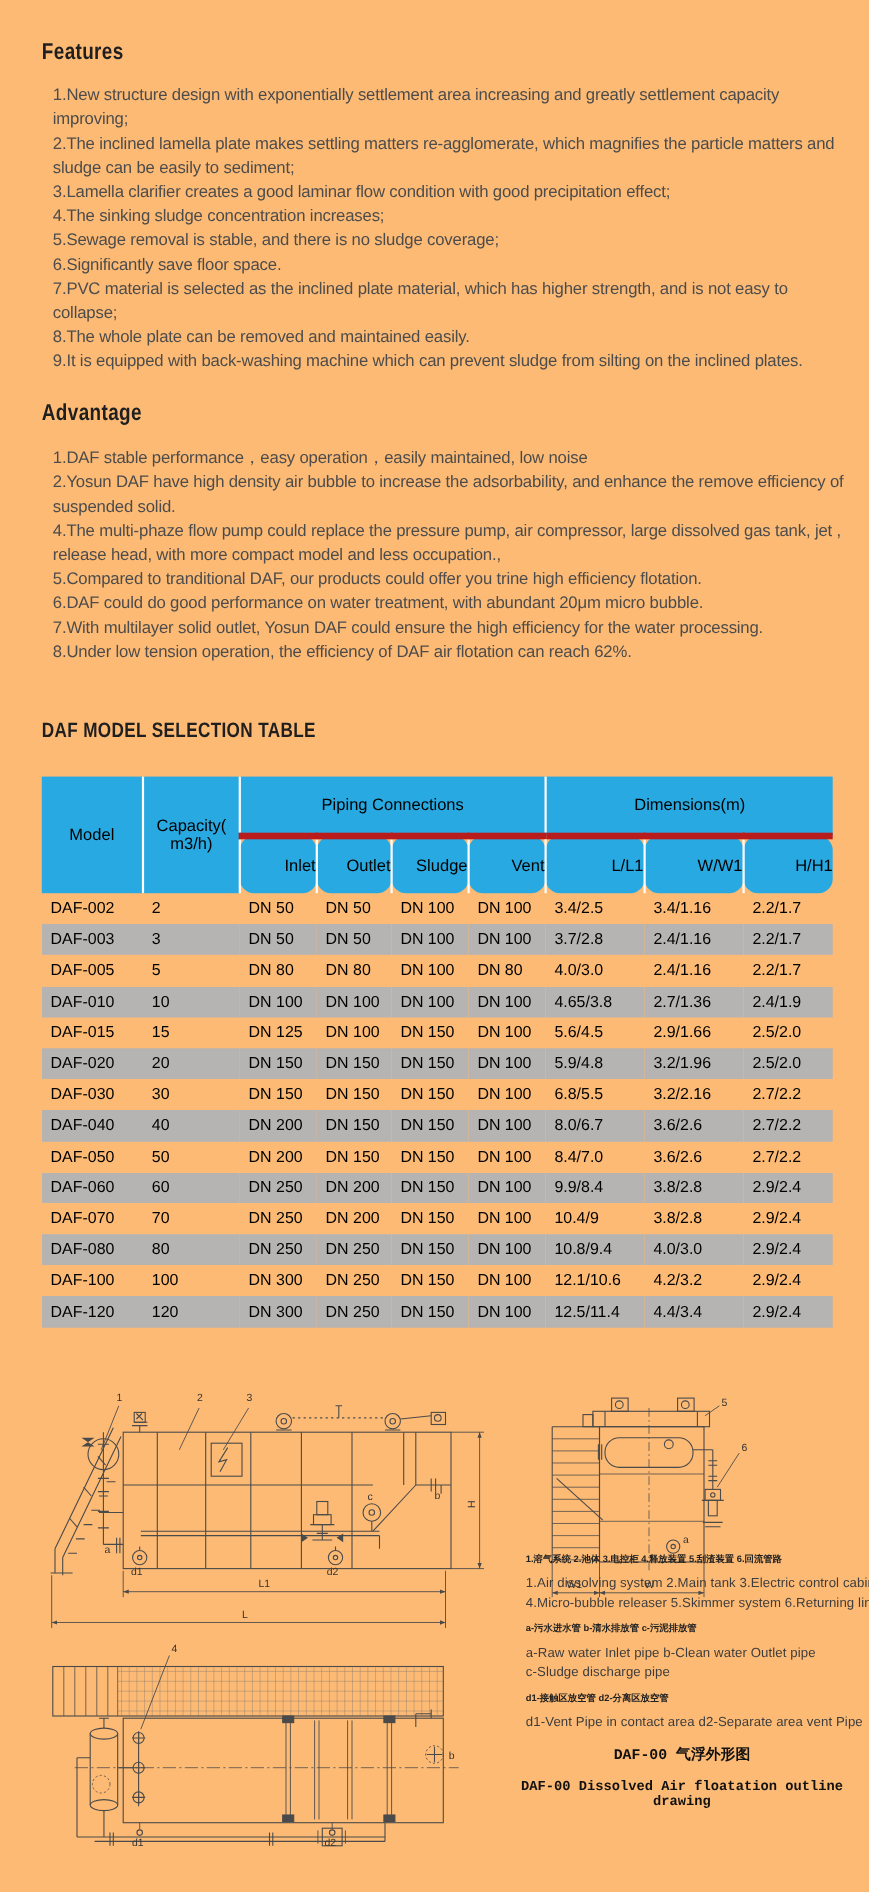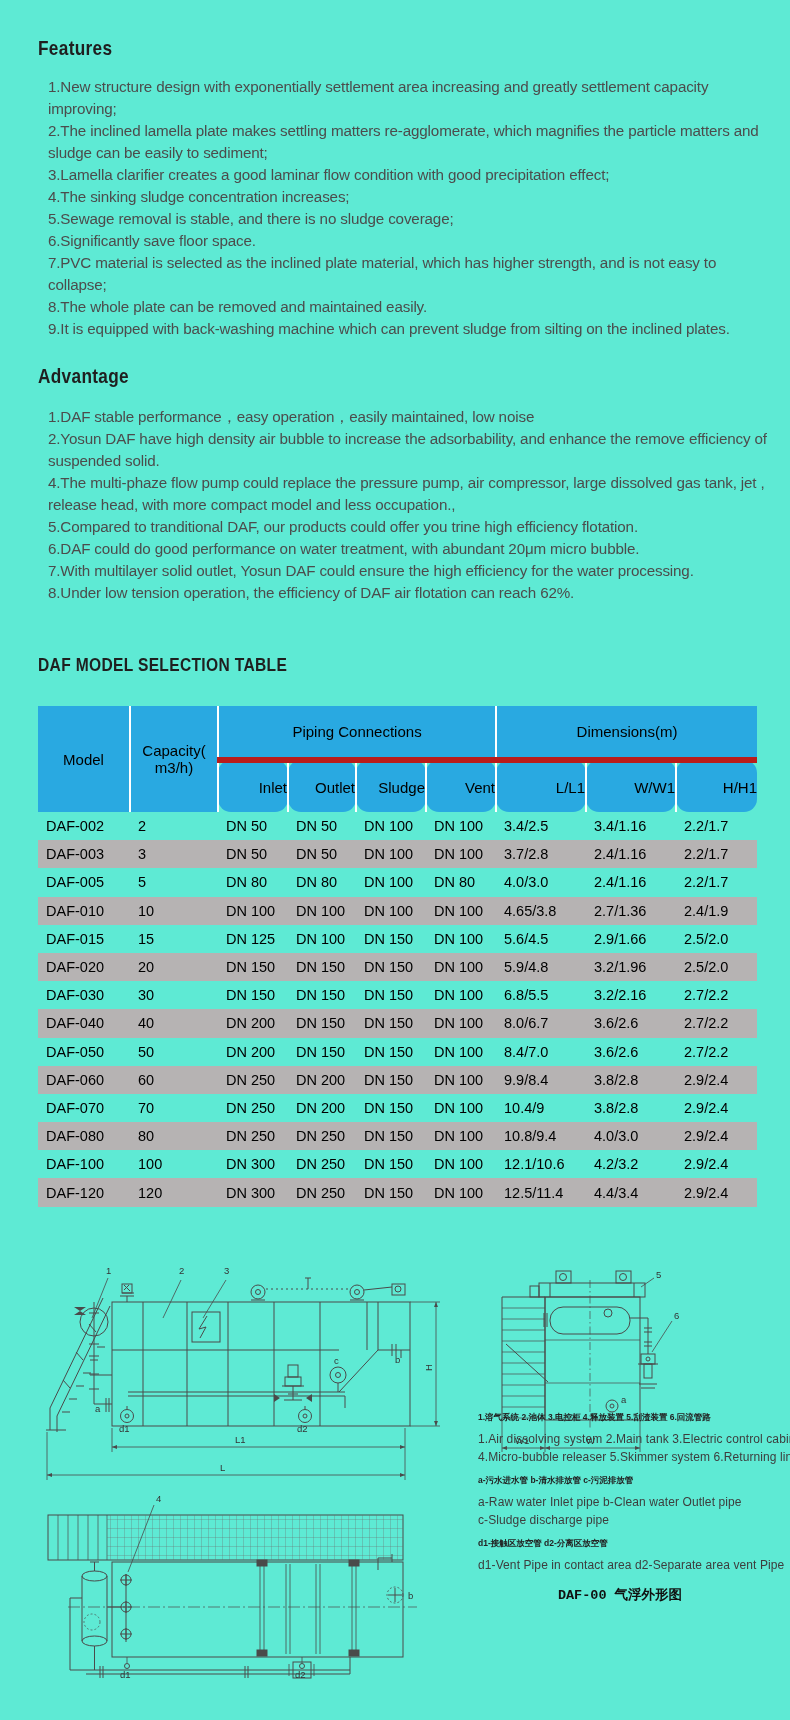--- a/index.html
+++ b/index.html
@@ -1,16 +1,16 @@
 <!DOCTYPE html>
 <html><head>
 <meta charset="utf-8">
 <style>
   html,body{margin:0;padding:0;background:#fff;}
-  #page{position:relative;width:790px;height:1720px;background:#5eead4;overflow:hidden;
+  #page{position:relative;width:790px;height:1720px;background:#fdba74;overflow:hidden;
         font-family:"Liberation Sans",sans-serif;}
   .h1{position:absolute;left:38px;margin:0;font-size:21px;font-weight:800;color:#1f1f1f;
       transform:scaleX(.82);transform-origin:0 50%;letter-spacing:.4px;white-space:nowrap;}
   .h1.small{font-size:19px;}
   .list{position:absolute;left:48px;width:722px;font-size:15.2px;line-height:22px;
         color:#4c4c4c;letter-spacing:-.15px;}
   .list p{margin:0;}
   
   #daf-table{position:absolute;left:38px;top:706px;width:719px;border-collapse:collapse;
              table-layout:fixed;font-size:14.5px;color:#000;}
@@ -481,15 +481,16 @@
     <p class="cap-en">1.Air dissolving system 2.Main tank 3.Electric control cabinet</p>
     <p class="cap-en">4.Micro-bubble releaser 5.Skimmer system 6.Returning line</p>
     <div class="gap"></div>
     <p class="cap-cn">a-污水进水管  b-清水排放管  c-污泥排放管</p>
     <p class="cap-en">a-Raw water Inlet pipe   b-Clean water Outlet pipe</p>
     <p class="cap-en">c-Sludge discharge pipe</p>
     <div class="gap"></div>
     <p class="cap-cn">d1-接触区放空管 d2-分离区放空管</p>
     <p class="cap-en">d1-Vent Pipe in contact area   d2-Separate area vent Pipe</p>
     <p class="title-cn">DAF-00  气浮外形图</p>
+    <p class="title-en">DAF-00  Dissolved Air floatation outline drawing</p>
   </div>
 
 </div>
 
 </body></html>

